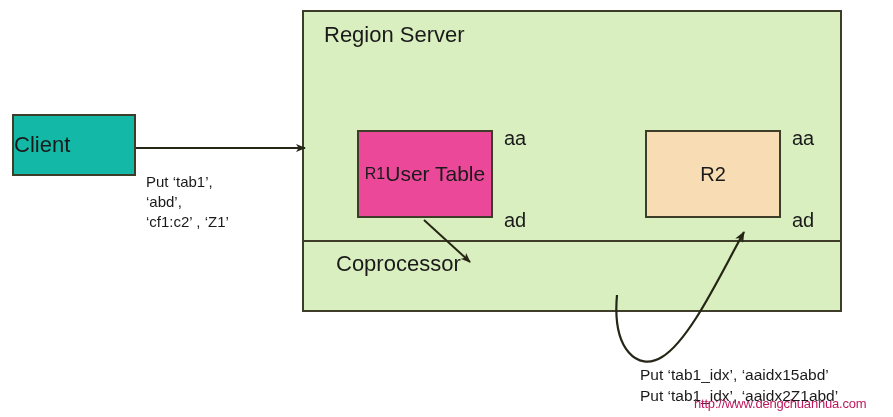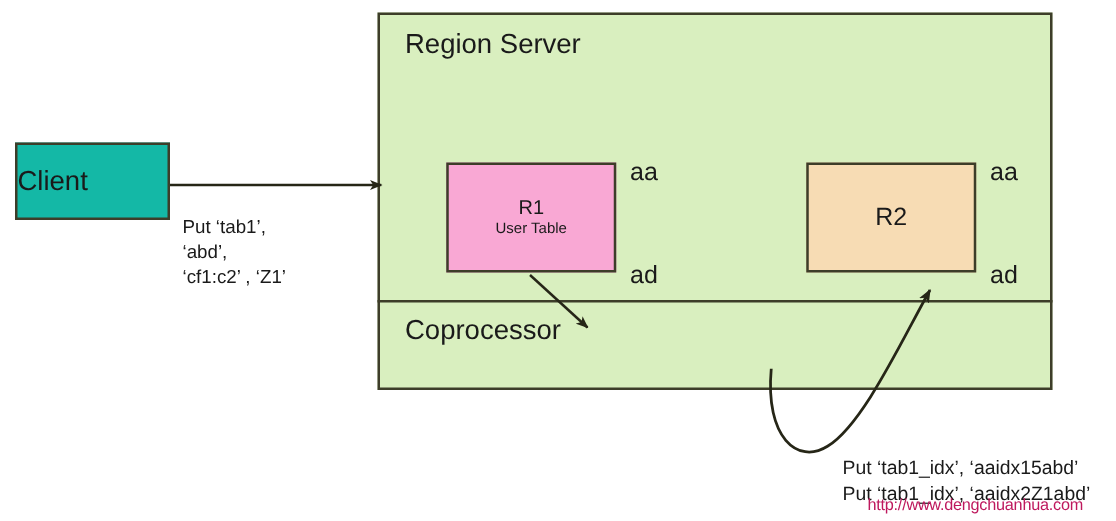--- a/index.html
+++ b/index.html
@@ -70,35 +70,35 @@
   #coprocessor-divider {
     position: absolute;
     left: 302px;
     top: 240px;
     width: 540px;
     height: 0;
     border-top: 2px solid #3d3d29;
   }
   #coprocessor-title {
     position: absolute;
-    left: 324px;
+    left: 336px;
     top: 251px;
     font-size: 22px;
   }
   
   #r1-box {
     left: 357px;
     top: 130px;
     width: 136px;
     height: 88px;
-    background: #f9a8d4;
-    flex-direction: column;
+    background: #ec4899;
+    flex-direction: row;
   }
   #r1-box .ln1 { font-size: 16px; }
-  #r1-box .ln2 { font-size: 12px; text-align: right; }
+  #r1-box .ln2 { font-size: 21px; text-align: right; }
   
   #r2-box {
     left: 645px;
     top: 130px;
     width: 136px;
     height: 88px;
     background: #f7dcb4;
     flex-direction: column;
   }
   #r2-box .ln1 { font-size: 20px; }
@@ -121,21 +121,20 @@
     white-space: pre;
   }
   
   #coprocessor-put-text {
     position: absolute;
     left: 640px;
     top: 364px;
     font-size: 15.5px;
     line-height: 1.38;
     white-space: pre;
-    margin-left: 34px;
   }
   
   #watermark {
     position: absolute;
     left: 694px;
     top: 396px;
     font-size: 13px;
     color: #be185d;
     letter-spacing: -0.2px;
     white-space: pre;

